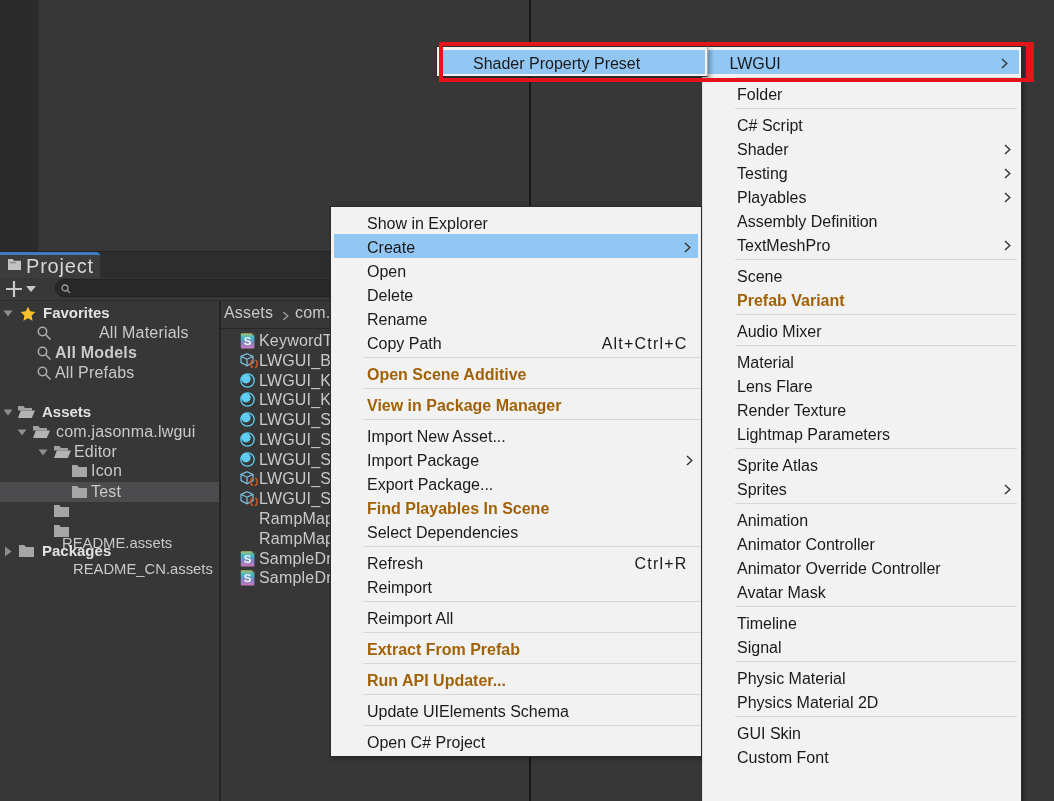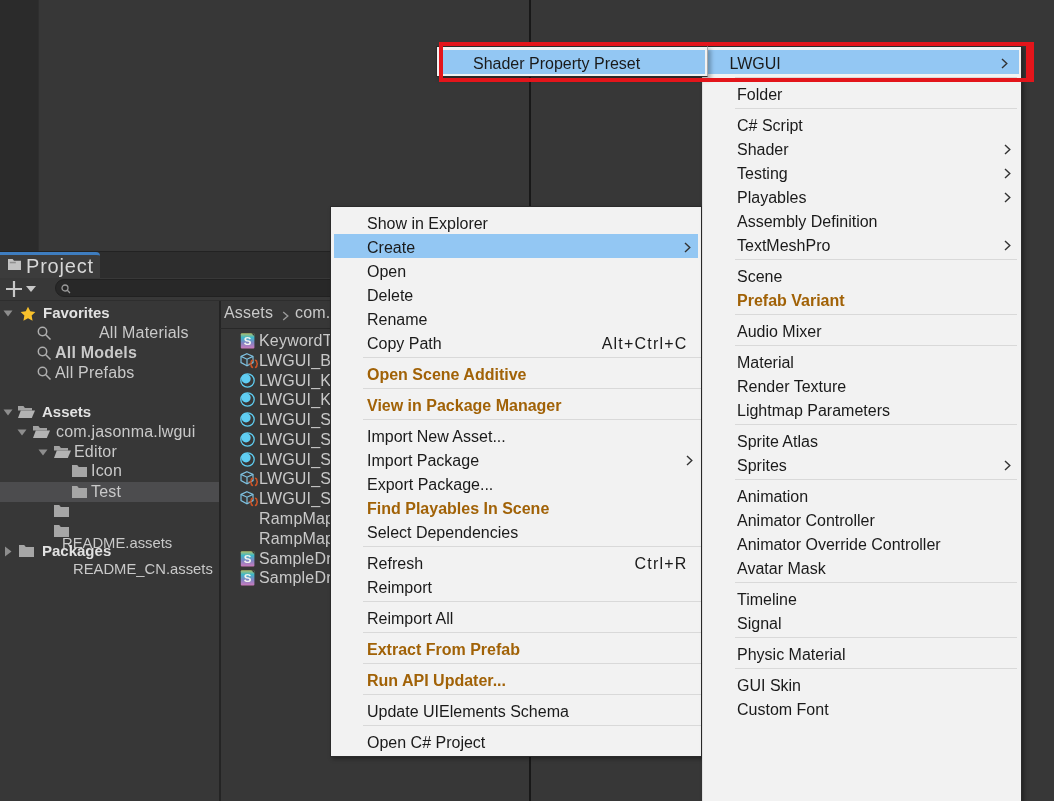--- a/index.html
+++ b/index.html
@@ -407,37 +407,39 @@
     <div class="mi">TextMeshPro<svg class="arrow" width="7" height="11" viewBox="0 0 7 11">
         <path d="M1 1 L5.8 5.5 L1 10" stroke="#333" stroke-width="1.4" fill="none"></path>
       </svg></div>
     <div class="sep"></div>
     <div class="mi">Scene</div>
     <div class="mi dis">Prefab Variant</div>
     <div class="sep"></div>
     <div class="mi">Audio Mixer</div>
     <div class="sep"></div>
     <div class="mi">Material</div>
+    <div class="mi">Lens Flare</div>
     <div class="mi">Render Texture</div>
     <div class="mi">Lightmap Parameters</div>
     <div class="sep"></div>
     <div class="mi">Sprite Atlas</div>
     <div class="mi">Sprites<svg class="arrow" width="7" height="11" viewBox="0 0 7 11">
         <path d="M1 1 L5.8 5.5 L1 10" stroke="#333" stroke-width="1.4" fill="none"></path>
       </svg></div>
     <div class="sep"></div>
     <div class="mi">Animation</div>
     <div class="mi">Animator Controller</div>
     <div class="mi">Animator Override Controller</div>
     <div class="mi">Avatar Mask</div>
     <div class="sep"></div>
     <div class="mi">Timeline</div>
     <div class="mi">Signal</div>
     <div class="sep"></div>
     <div class="mi">Physic Material</div>
+    <div class="mi">Physics Material 2D</div>
     <div class="sep"></div>
     <div class="mi">GUI Skin</div>
     <div class="mi">Custom Font</div>
   </div>
 
   <div class="abs menu" id="sppmenu">
     <div class="mi hl">Shader Property Preset</div>
   </div>
 
   <div class="abs" id="redrect"></div>

